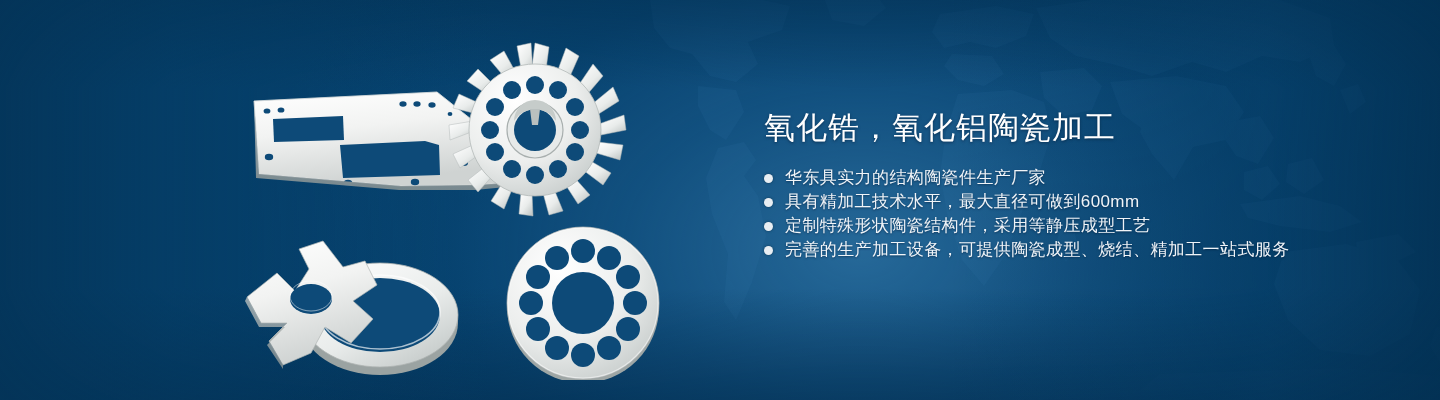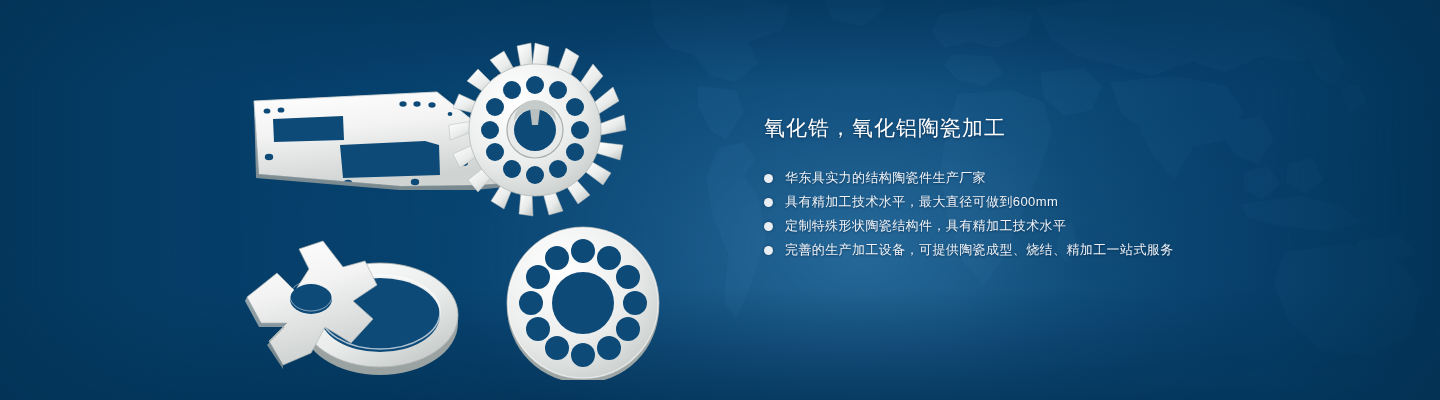--- a/index.html
+++ b/index.html
@@ -77,21 +77,21 @@
 
   
   .copy {
     position: absolute;
     left: 764px;
     top: 108px;
     width: 620px;
   }
   .headline {
     color: #ffffff;
-    font-size: 21px;
+    font-size: 31px;
     line-height: 40px;
     font-weight: normal;
     letter-spacing: 1px;
     margin: 0 0 22px 0;
     text-shadow: 0 1px 3px rgba(0,20,45,0.55);
     white-space: nowrap;
   }
   .points {
     list-style: none;
     margin: 0;
@@ -107,21 +107,21 @@
     flex: 0 0 auto;
     width: 9px;
     height: 9px;
     border-radius: 50%;
     background: #e8eef3;
     margin-right: 12px;
     box-shadow: 0 0 3px rgba(0,0,0,0.35);
   }
   .point-text {
     color: #f0f4f8;
-    font-size: 13px;
+    font-size: 17px;
     line-height: 16px;
     letter-spacing: 0.4px;
     text-shadow: 0 1px 2px rgba(0,20,45,0.5);
     white-space: nowrap;
   }
 </style>
 </head>
 <body>
 
 <div class="banner">
@@ -312,21 +312,21 @@
       <li class="point">
         <span class="dot"></span>
         <span class="point-text">华东具实力的结构陶瓷件生产厂家</span>
       </li>
       <li class="point">
         <span class="dot"></span>
         <span class="point-text">具有精加工技术水平，最大直径可做到600mm</span>
       </li>
       <li class="point">
         <span class="dot"></span>
-        <span class="point-text">定制特殊形状陶瓷结构件，具有精加工技术水平</span>
+        <span class="point-text">定制特殊形状陶瓷结构件，采用等静压成型工艺</span>
       </li>
       <li class="point">
         <span class="dot"></span>
         <span class="point-text">完善的生产加工设备，可提供陶瓷成型、烧结、精加工一站式服务</span>
       </li>
     </ul>
   </div>
 
 </div>
 

